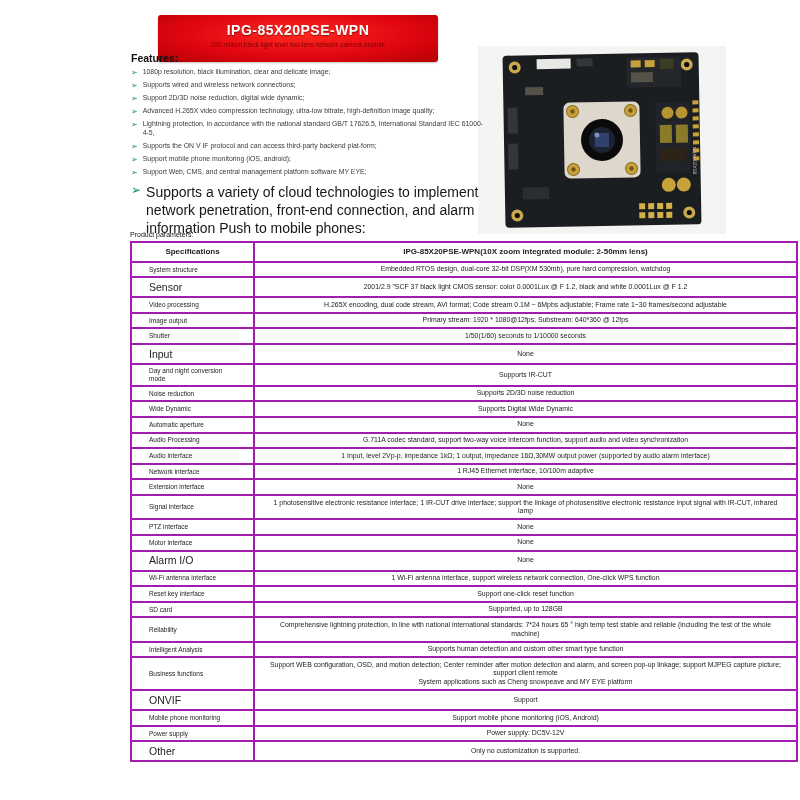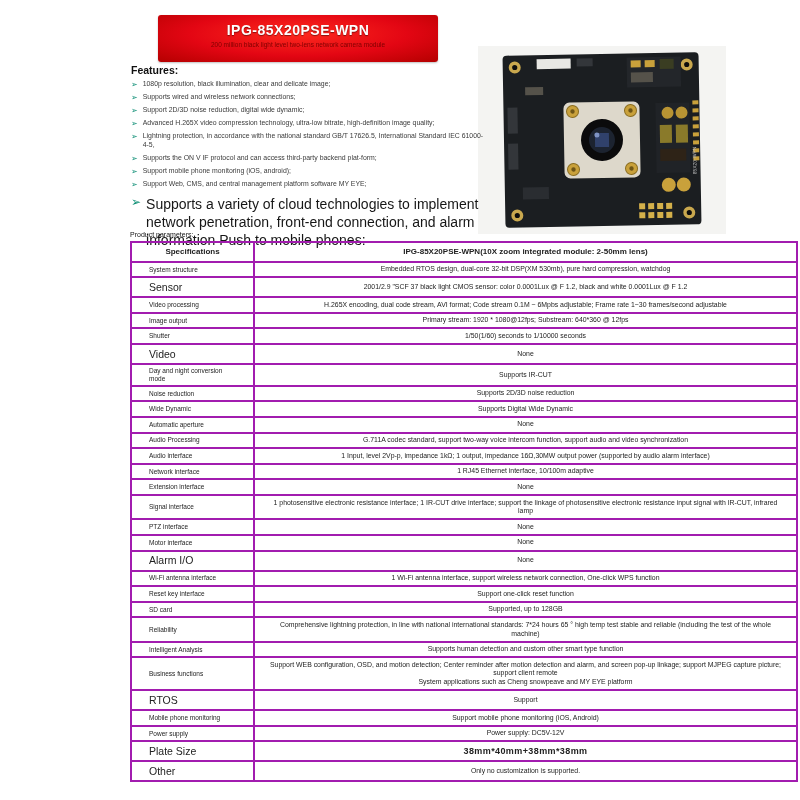--- a/index.html
+++ b/index.html
@@ -12,21 +12,21 @@
     background:radial-gradient(ellipse at 50% 40%, #ff2a1e 0%, #e30613 55%, #b40000 100%);
     border-radius:3px; text-align:center; box-shadow:0 1px 2px rgba(0,0,0,.25); }
   .banner-title { color:#ffffff; font-weight:bold; font-size:14px; letter-spacing:.5px;
     padding-top:7px; text-shadow:0 1px 1px rgba(0,0,0,.45); }
   .banner-sub { color:#7e0000; font-size:6.5px; margin-top:3px; }
 
   
   .photo { position:absolute; left:478px; top:46px; width:248px; height:188px; }
 
   
-  .features { position:absolute; left:131px; top:64px; width:356px; }
+  .features { position:absolute; left:131px; top:52px; width:356px; }
   .features-heading { font-size:10.5px; font-weight:bold; color:#111; margin-bottom:4px; }
   .feature { display:flex; gap:5px; margin-bottom:3.5px; align-items:flex-start; }
   .feature .arrow { color:#0c8e74; font-size:8px; line-height:1.2; flex:0 0 auto; }
   .feature .txt { font-size:6.9px; color:#3a3a3a; line-height:1.3; }
   .feature.big { margin-top:5px; }
   .feature.big .arrow { font-size:12px; }
   .feature.big .txt { font-size:14px; color:#161616; line-height:1.3; }
 
   
   .params-label { position:absolute; left:130px; top:231px; font-size:7px; color:#111; }
@@ -212,21 +212,21 @@
         </tr>
         <tr>
           <td class="name"><span class="nlabel">Image output</span></td>
           <td class="value">Primary stream: 1920 * 1080@12fps; Substream: 640*360 @ 12fps</td>
         </tr>
         <tr>
           <td class="name"><span class="nlabel">Shutter</span></td>
           <td class="value">1/50(1/60) seconds to 1/10000 seconds</td>
         </tr>
         <tr class="tall">
-          <td class="name lg"><span class="nlabel">Video</span></td>
+          <td class="name lg"><span class="nlabel">Input</span></td>
           <td class="value">None</td>
         </tr>
         <tr>
           <td class="name"><span class="nlabel">Day and night conversion mode</span></td>
           <td class="value">Supports IR-CUT</td>
         </tr>
         <tr>
           <td class="name"><span class="nlabel">Noise reduction</span></td>
           <td class="value">Supports 2D/3D noise reduction</td>
         </tr>
@@ -289,35 +289,31 @@
         <tr>
           <td class="name"><span class="nlabel">Intelligent Analysis</span></td>
           <td class="value">Supports human detection and custom other smart type function</td>
         </tr>
         <tr>
           <td class="name"><span class="nlabel">Business functions</span></td>
           <td class="value">Support WEB configuration, OSD, and motion detection; Center reminder after motion detection and alarm, and screen pop-up linkage; support MJPEG capture picture; support client remote
 System applications such as Cheng snowpeave and MY EYE platform</td>
         </tr>
         <tr class="tall">
-          <td class="name lg"><span class="nlabel">RTOS</span></td>
+          <td class="name lg"><span class="nlabel">ONVIF</span></td>
           <td class="value">Support</td>
         </tr>
         <tr>
           <td class="name"><span class="nlabel">Mobile phone monitoring</span></td>
           <td class="value">Support mobile phone monitoring (iOS, Android)</td>
         </tr>
         <tr>
           <td class="name"><span class="nlabel">Power supply</span></td>
           <td class="value">Power supply: DC5V-12V</td>
         </tr>
         <tr class="tall">
-          <td class="name lg"><span class="nlabel">Plate Size</span></td>
-          <td class="value vb">38mm*40mm+38mm*38mm</td>
-        </tr>
-        <tr class="tall">
           <td class="name lg"><span class="nlabel">Other</span></td>
           <td class="value">Only no customization is supported.</td>
         </tr>
       </tbody>
   </table>
 
 </div>
 
 </body></html>

